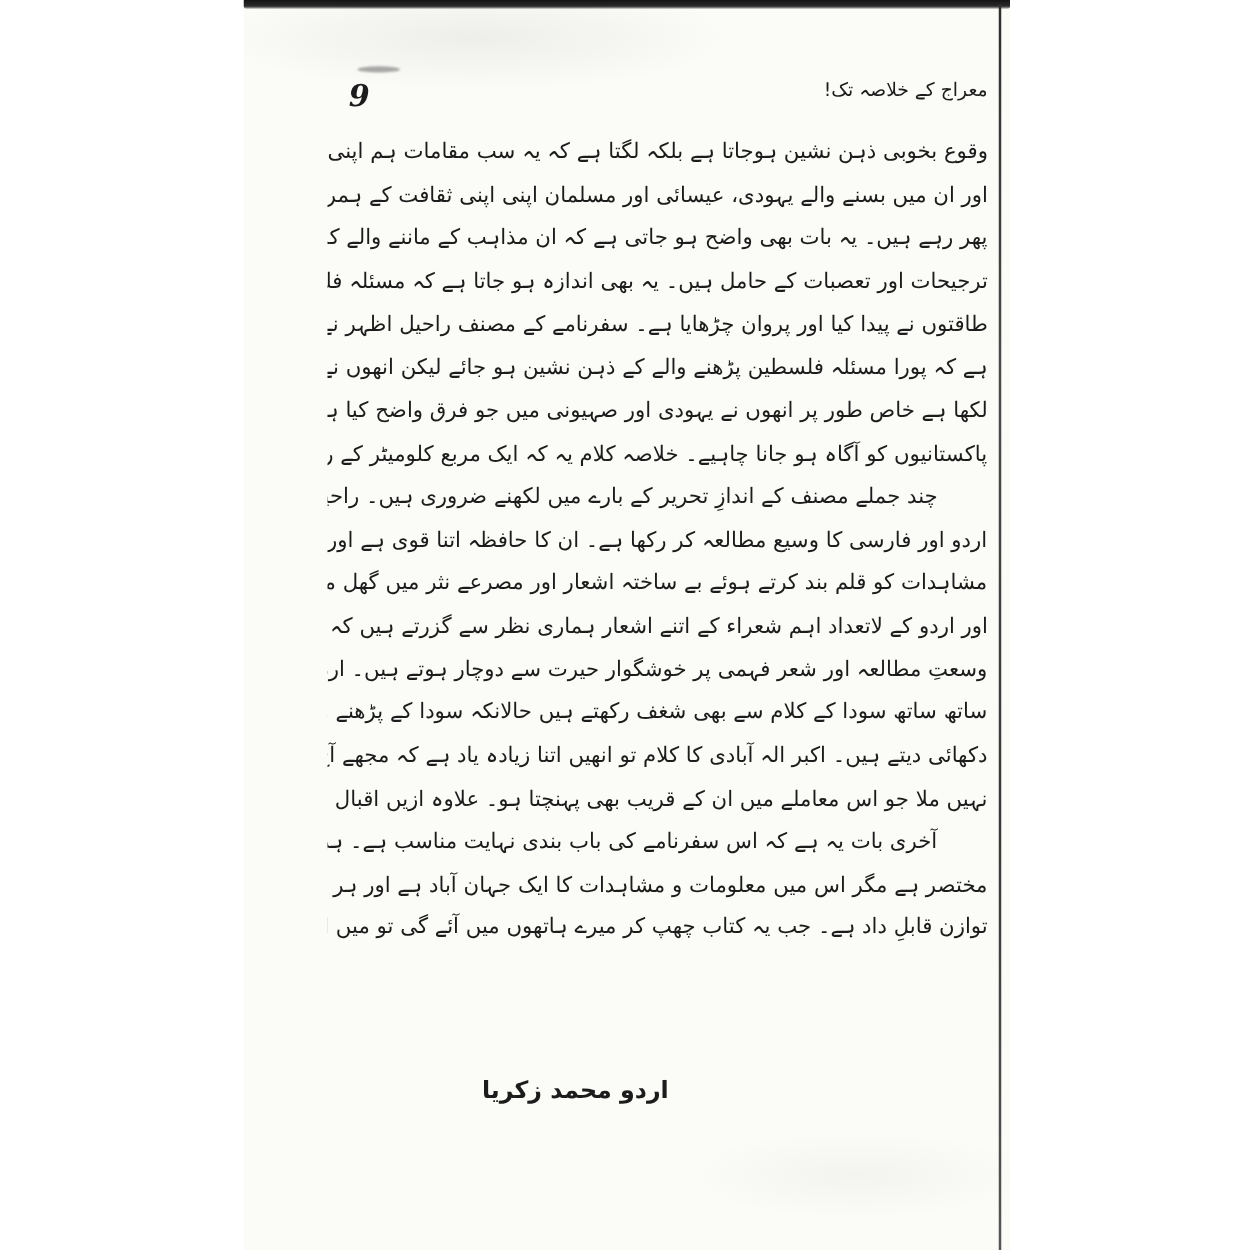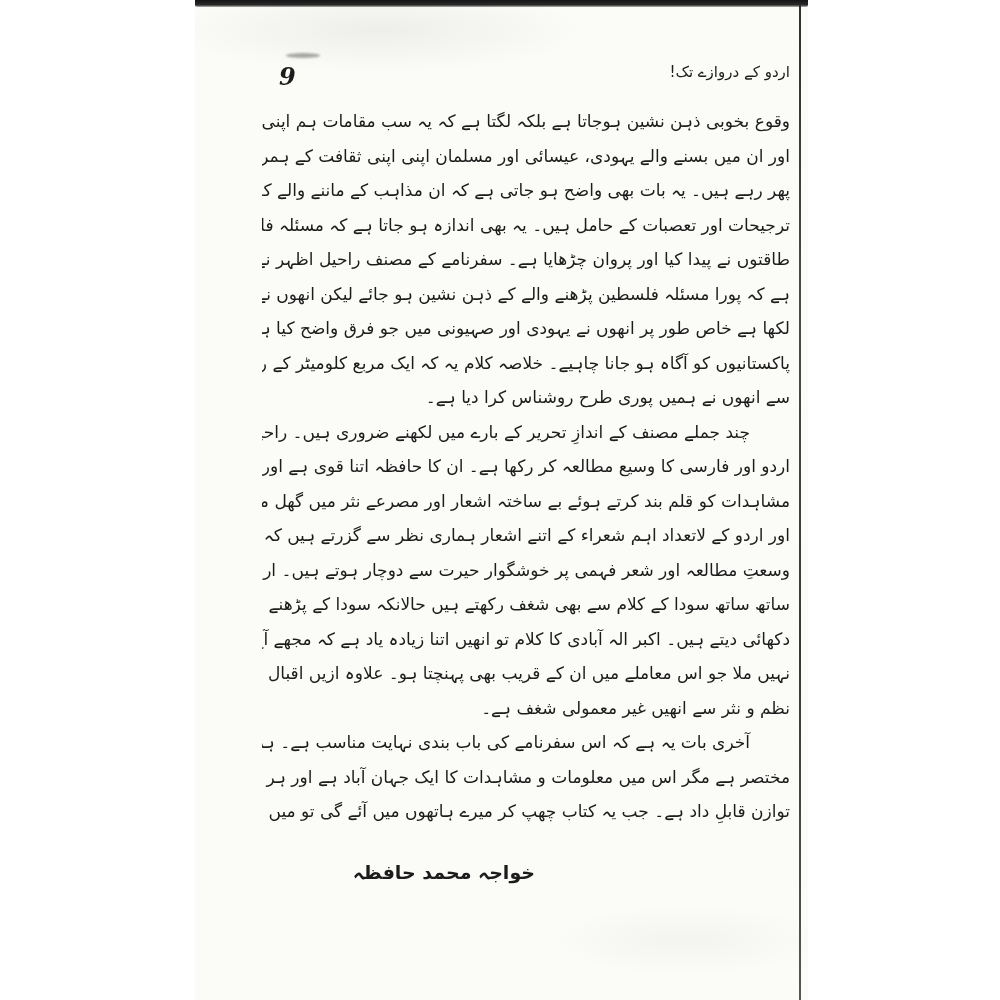--- a/index.html
+++ b/index.html
@@ -72,42 +72,40 @@
   }
 </style>
 </head>
 <body>
 
 <div class="scan-page"></div>
 <div class="top-edge"></div>
 <div class="page-edge-line"></div>
 <div class="smudge"></div>
 
-<div class="running-head">اردو کے دروازے تک!</div>
+<div class="running-head">معراج کے خلاصہ تک!</div>
 <div class="page-number">9</div>
 
 <div class="body-text" id="body-text">
     <div class="line">وقوع بخوبی ذہن نشین ہوجاتا ہے بلکہ لگتا ہے کہ یہ سب مقامات ہم اپنی آنکھوں سے دیکھ رہے ہیں</div>
     <div class="line">اور ان میں بسنے والے یہودی، عیسائی اور مسلمان اپنی اپنی ثقافت کے ہمراہ ہمارے آس پاس گھوم</div>
     <div class="line">پھر رہے ہیں۔ یہ بات بھی واضح ہو جاتی ہے کہ ان مذاہب کے ماننے والے کس کس طرح کی</div>
     <div class="line">ترجیحات اور تعصبات کے حامل ہیں۔ یہ بھی اندازہ ہو جاتا ہے کہ مسئلہ فلسطین کن بین الاقوامی</div>
     <div class="line">طاقتوں نے پیدا کیا اور پروان چڑھایا ہے۔ سفرنامے کے مصنف راحیل اظہر نے پوری کوشش کی</div>
     <div class="line">ہے کہ پورا مسئلہ فلسطین پڑھنے والے کے ذہن نشین ہو جائے لیکن انھوں نے سب کچھ بلا تعصب</div>
     <div class="line">لکھا ہے خاص طور پر انھوں نے یہودی اور صہیونی میں جو فرق واضح کیا ہے اس سے تمام</div>
     <div class="line">پاکستانیوں کو آگاہ ہو جانا چاہیے۔ خلاصہ کلام یہ کہ ایک مربع کلومیٹر کے رقبے پر قائم اس شہرِ قدیم</div>
-    <div class="line para-end">سے انھوں نے ہمیں پوری طرح روشناس کرا دیا ہے۔</div>
     <div class="line indent">چند جملے مصنف کے اندازِ تحریر کے بارے میں لکھنے ضروری ہیں۔ راحیل اظہر نے</div>
     <div class="line">اردو اور فارسی کا وسیع مطالعہ کر رکھا ہے۔ ان کا حافظہ اتنا قوی ہے اور ذوقِ شعر اتنا اعلیٰ ہے کہ</div>
     <div class="line">مشاہدات کو قلم بند کرتے ہوئے بے ساختہ اشعار اور مصرعے نثر میں گھل مل جاتے ہیں۔ فارسی</div>
     <div class="line">اور اردو کے لاتعداد اہم شعراء کے اتنے اشعار ہماری نظر سے گزرتے ہیں کہ ہم مصنف کی</div>
     <div class="line">وسعتِ مطالعہ اور شعر فہمی پر خوشگوار حیرت سے دوچار ہوتے ہیں۔ اردو شعراء میں وہ میر کے</div>
     <div class="line">ساتھ ساتھ سودا کے کلام سے بھی شغف رکھتے ہیں حالانکہ سودا کے پڑھنے والے تو اب شاذ ہی</div>
     <div class="line">دکھائی دیتے ہیں۔ اکبر الہ آبادی کا کلام تو انھیں اتنا زیادہ یاد ہے کہ مجھے آج تک کوئی شخص ایسا</div>
     <div class="line">نہیں ملا جو اس معاملے میں ان کے قریب بھی پہنچتا ہو۔ علاوہ ازیں اقبال اور ظفر علی خان کی</div>
-    <div class="line para-end">نظم و نثر سے انھیں غیر معمولی شغف ہے۔</div>
     <div class="line indent">آخری بات یہ ہے کہ اس سفرنامے کی باب بندی نہایت مناسب ہے۔ ہر باب</div>
     <div class="line">مختصر ہے مگر اس میں معلومات و مشاہدات کا ایک جہان آباد ہے اور ہر باب کا تناسب و</div>
     <div class="line">توازن قابلِ داد ہے۔ جب یہ کتاب چھپ کر میرے ہاتھوں میں آئے گی تو میں ان شاء اللہ</div>
   </div>
 
 <div class="signature">
-  <span class="sig-name">خواجہ محمد حافظہ</span>
+  <span class="sig-name">اردو محمد زکریا</span>
 </div>
 
 </body></html>

